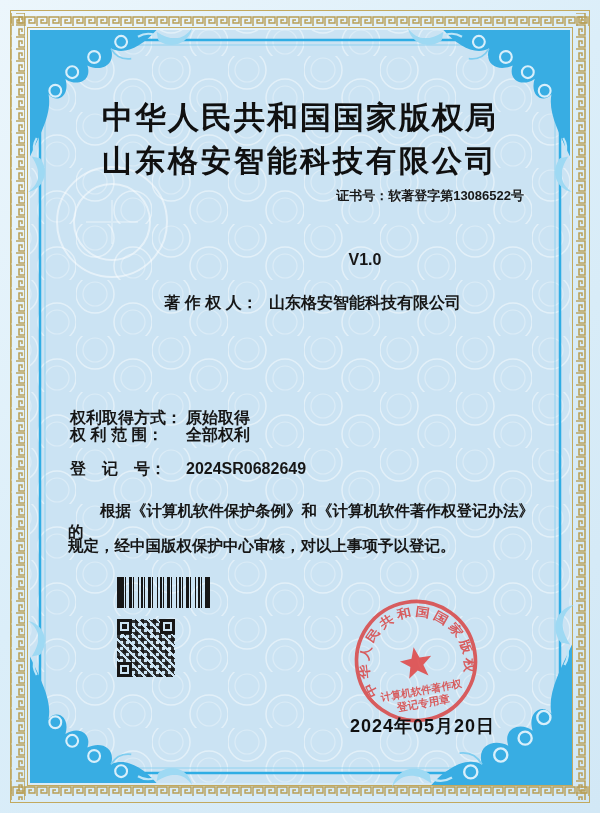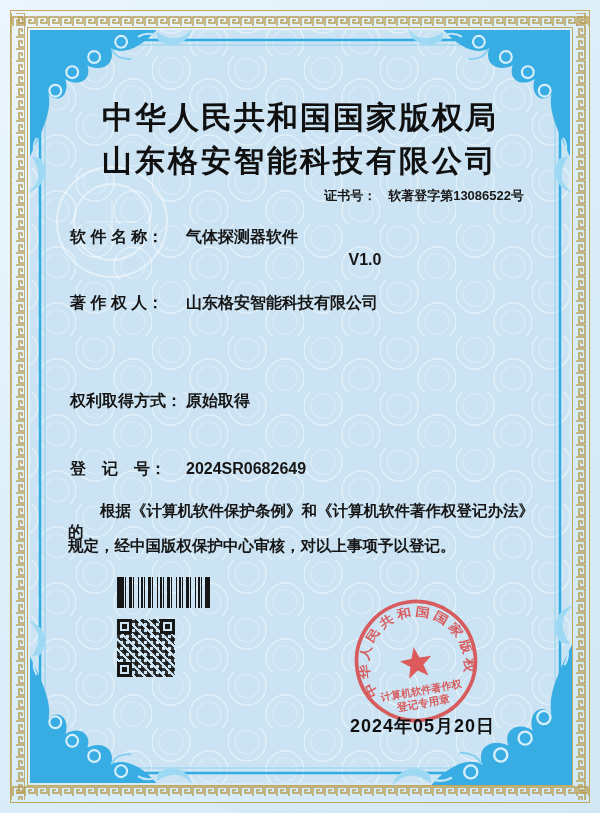--- a/index.html
+++ b/index.html
@@ -10,28 +10,28 @@
     color:#141414;
   }
   .interior{position:absolute;inset:30px;background:#cbe3f3;}
   svg.decor{position:absolute;left:0;top:0;width:600px;height:813px;pointer-events:none;}
 
   
   .title{position:absolute;left:0;right:0;text-align:center;font-weight:bold;color:#101010;}
   .title.l1{top:97px;font-size:31px;letter-spacing:2px;}
   .title.l2{top:141px;font-size:30px;letter-spacing:3px;}
   .certno{position:absolute;top:187px;right:76px;font-size:13px;font-weight:bold;color:#181818;}
-  .certno .lbl{margin-right:12px;}
+  .certno .lbl{}
 
   .row{position:absolute;left:70px;right:56px;font-size:16px;font-weight:bold;color:#161616;white-space:nowrap;}
   .flabel{display:inline-block;width:116px;}
   .row.r-name{top:227px;}
   .row.r-name2{top:251px;left:186px;text-align:center;}
-  .row.r-author{top:293px;}
-  .row.r-acq{top:391px;}
+  .row.r-author{top:293px;text-align:center;}
+  .row.r-acq{top:408px;}
   .row.r-scope{top:425px;}
   .row.r-reg{top:459px;}
 
   .stmt{position:absolute;left:68px;right:64px;font-size:15.5px;font-weight:bold;line-height:21px;color:#161616;}
   .stmt.s1{top:500px;text-indent:32px;}
   .stmt.s2{top:535px;}
 
   
   .barcode{
     position:absolute;left:117px;top:577px;width:84px;height:31px;
@@ -130,31 +130,31 @@
     </g>
   </svg>
 
   <div class="title l1">中华人民共和国国家版权局</div>
   <div class="title l2">山东格安智能科技有限公司</div>
 
   <div class="certno">
     <span class="lbl">证书号：</span><span>软著登字第13086522号</span>
   </div>
 
-  <div class="row r-name">
-    <span class="flabel">软 件 名 称：</span><span class="fvalue">气体探测器软件</span>
-  </div>
   <div class="row r-name2">
     <span class="fvalue">V1.0</span>
   </div>
   <div class="row r-author">
     <span class="flabel">著 作 权 人：</span><span class="fvalue">山东格安智能科技有限公司</span>
   </div>
   <div class="row r-acq">
     <span class="flabel">权利取得方式：</span><span class="fvalue">原始取得</span>
+  </div>
+  <div class="row r-scope">
+    <span class="flabel">权 利 范 围：</span><span class="fvalue">全部权利</span>
   </div>
   <div class="row r-reg">
     <span class="flabel">登　记　号：</span><span class="fvalue">2024SR0682649</span>
   </div>
 
   <div class="stmt s1">根据《计算机软件保护条例》和《计算机软件著作权登记办法》的</div>
   <div class="stmt s2">规定，经中国版权保护中心审核，对以上事项予以登记。</div>
 
   <div class="barcode"></div>
   <div class="qr">

